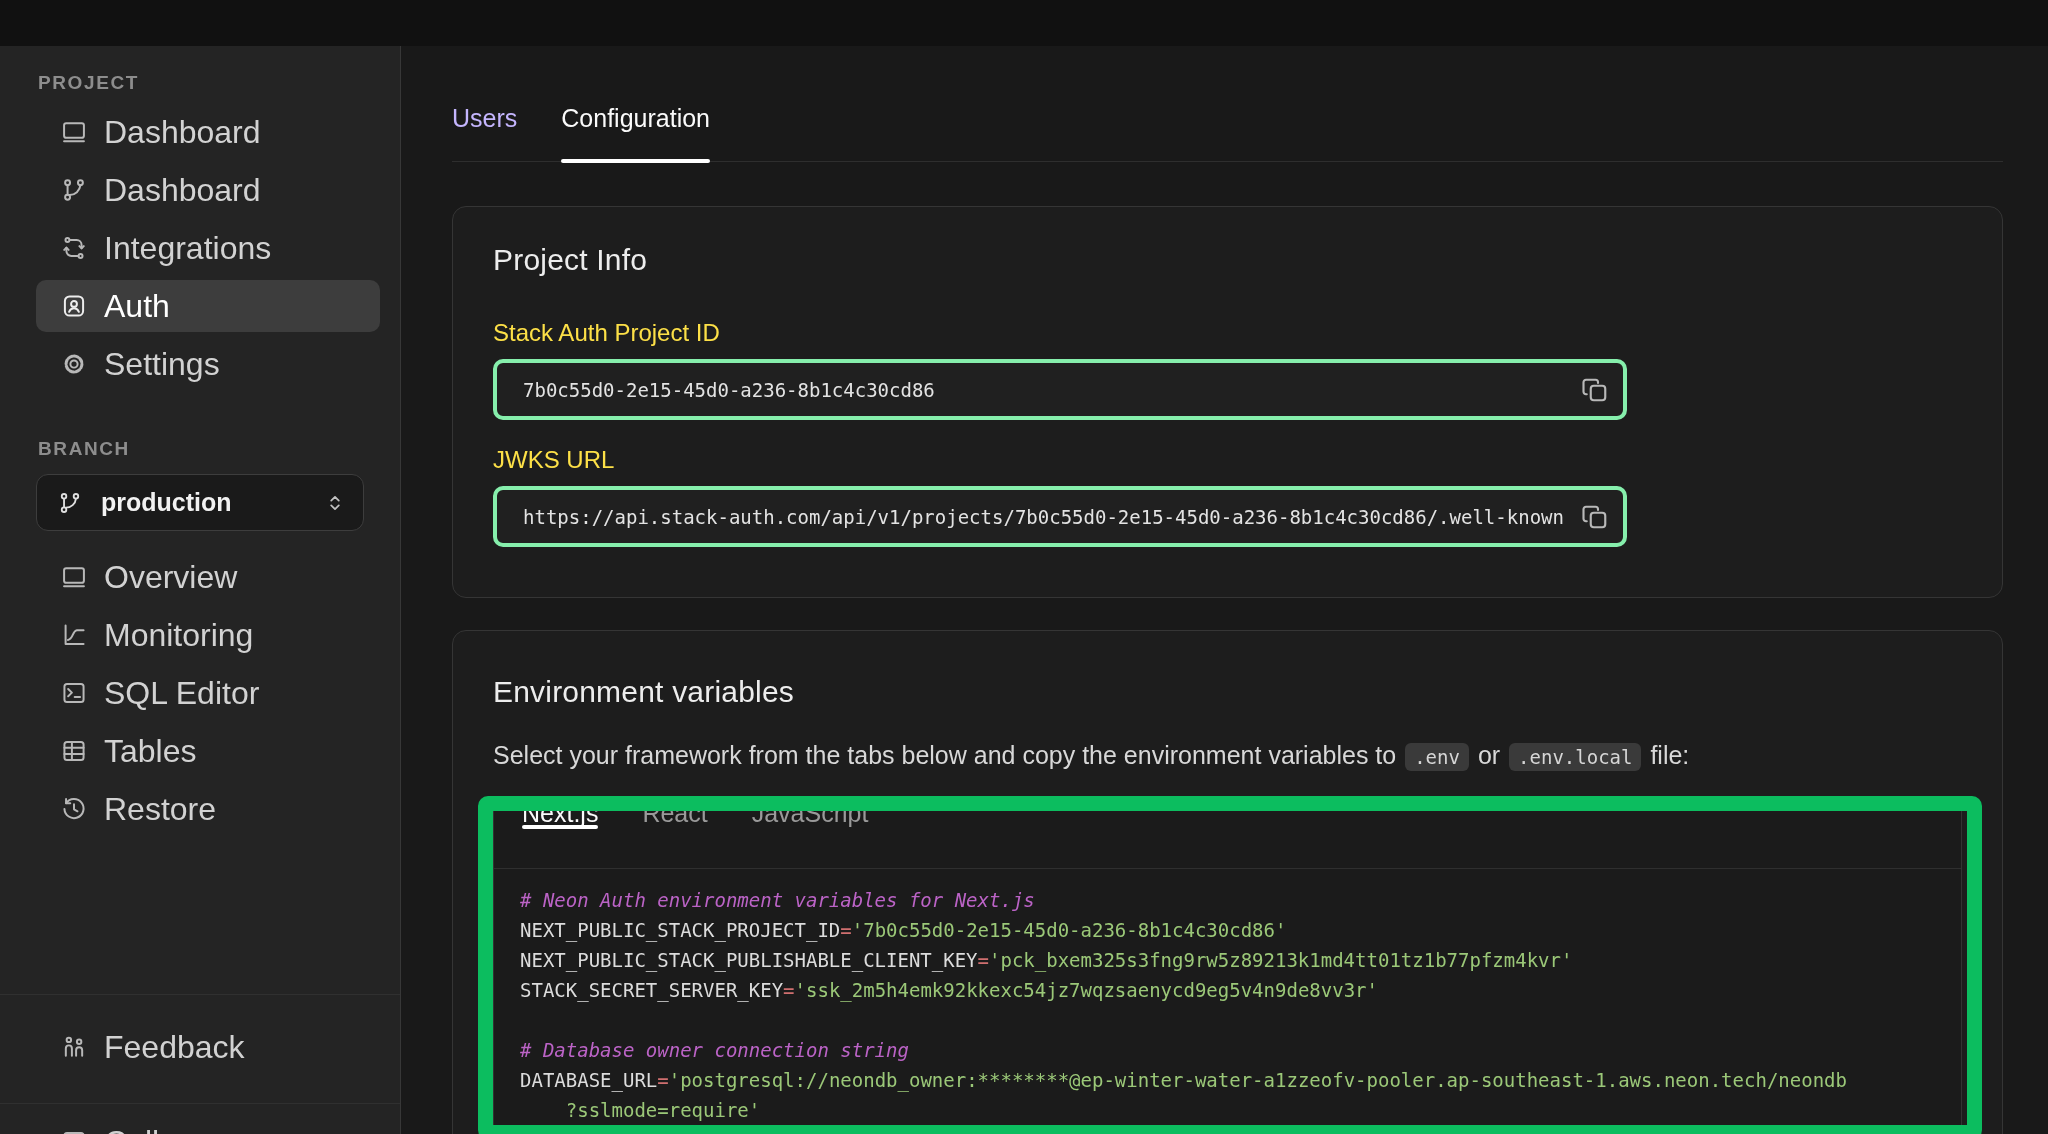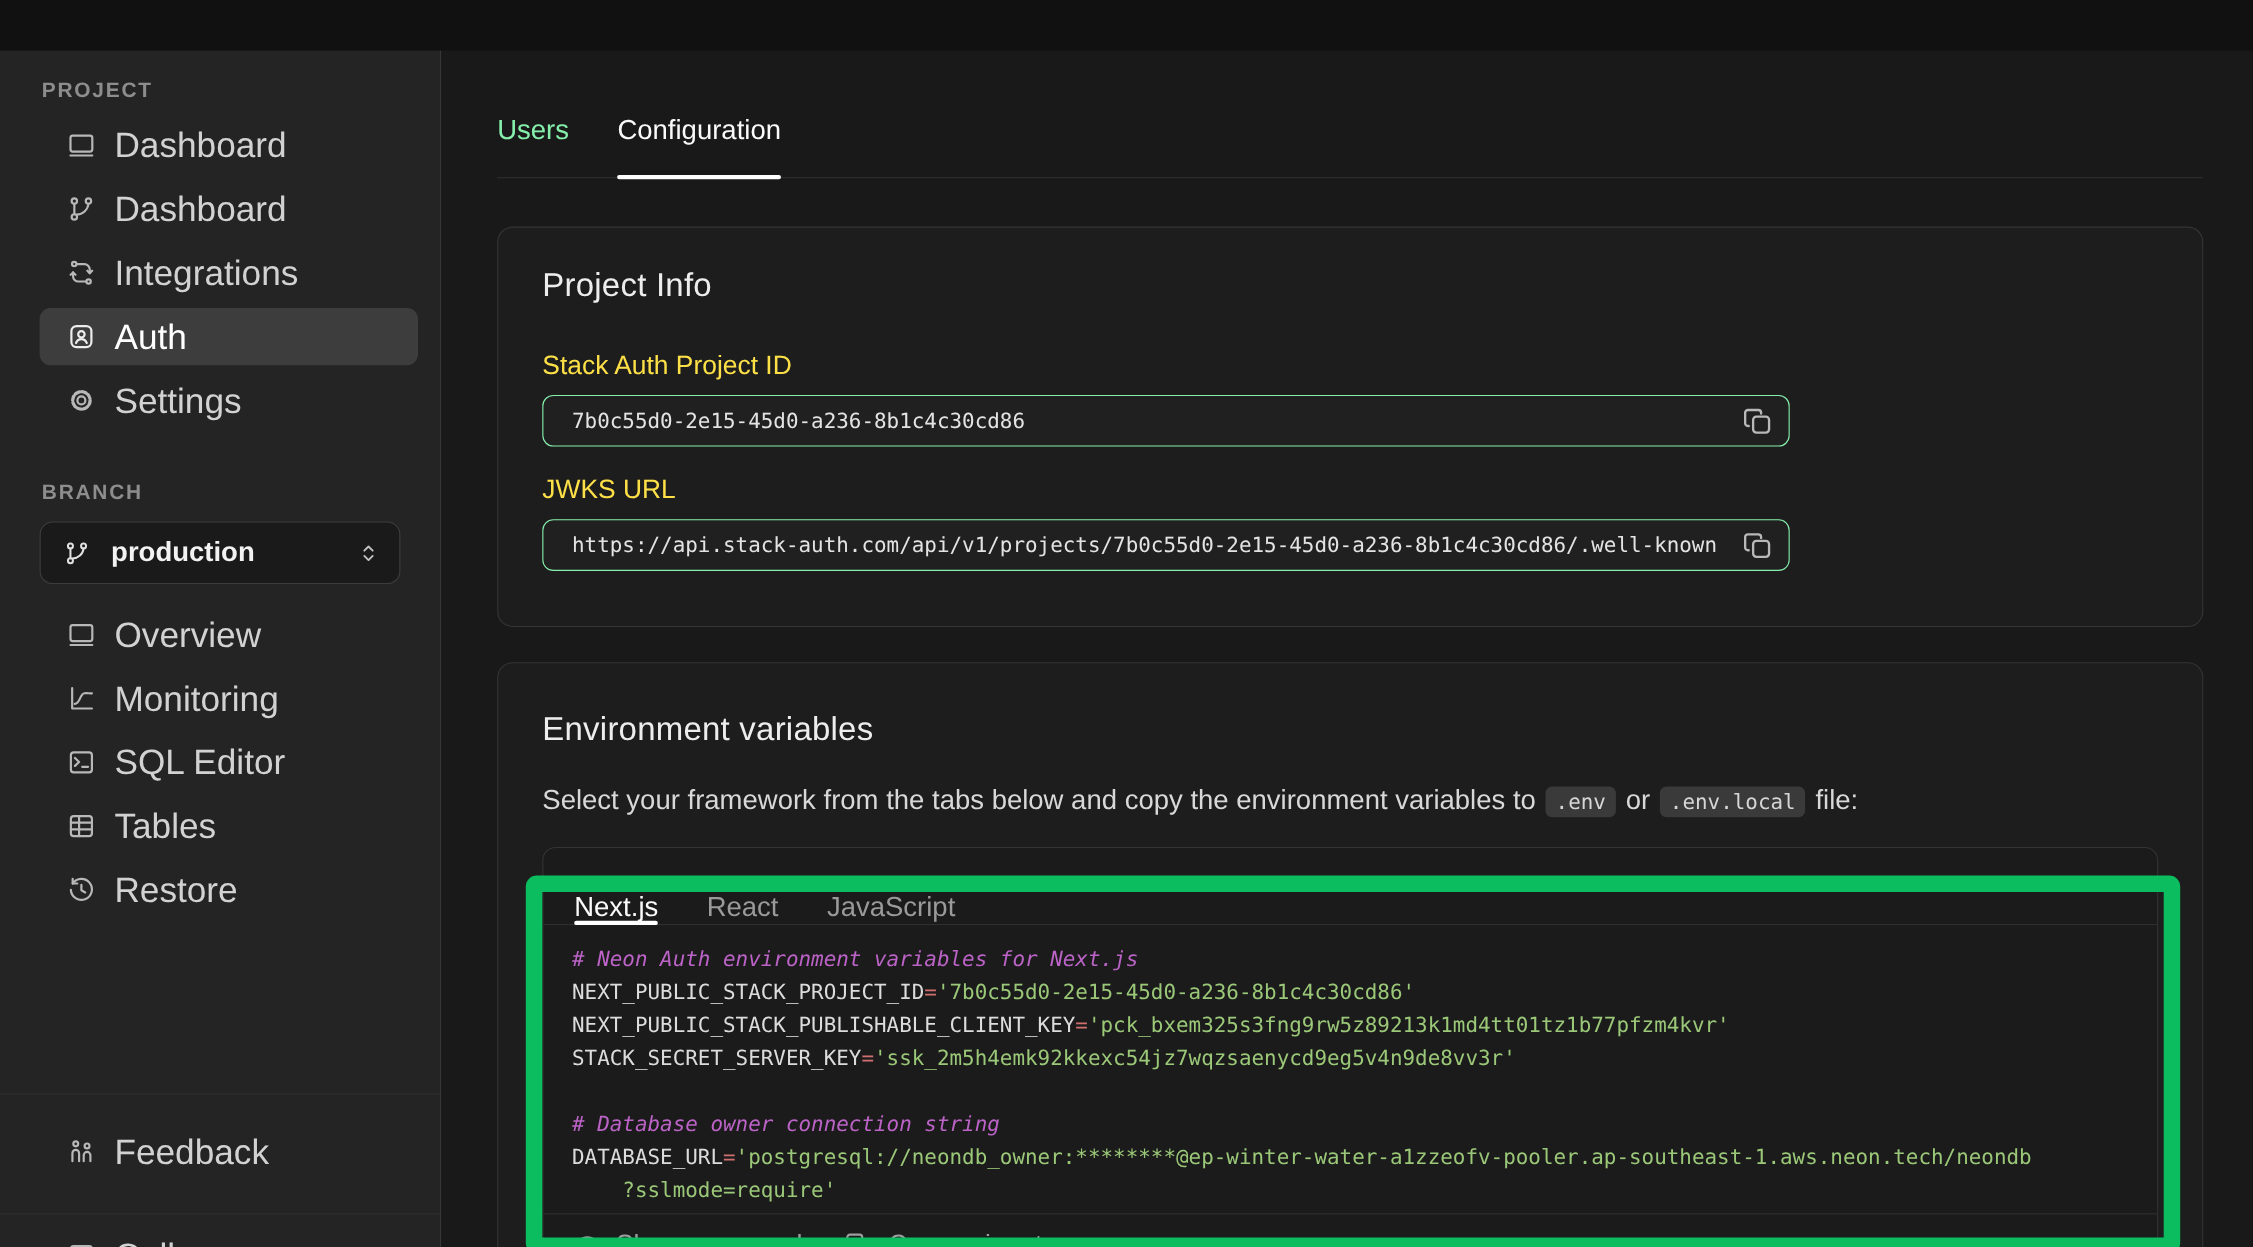--- a/index.html
+++ b/index.html
@@ -26,40 +26,40 @@
   .sel-value { font-size:25px; font-weight:700; color:#f2f2f2; }
   .sel-chevron { width:24px; height:24px; margin-left:auto; color:#c2c2c2; }
   .nav-list.branch-list { margin-top:20px; }
   .side-footer { position:absolute; left:0; right:0; bottom:0; }
   .footer-sec { border-top:1px solid #303030; padding:26px 20px 30px 36px; }
   .footer-sec.bottom { padding:12px 20px 12px 36px; }
 
   
   .main { position:absolute; left:401px; top:0; right:0; bottom:0; padding:0 45px 0 51px; }
   .page-tabs { display:flex; gap:44px; padding-top:58px; border-bottom:1px solid #2e2e2e; }
-  .page-tab { font-size:25px; color:#86efac; padding-bottom:28px; position:relative; cursor:default; }
+  .page-tab { font-size:25px; color:#c4b5fd; padding-bottom:28px; position:relative; cursor:default; }
   .page-tab.active { color:#fafafa; font-weight:500; }
   .page-tab.active::after { content:""; position:absolute; left:0; right:0; bottom:-2px; height:4px; background:#fff; border-radius:2px; }
 
   .card { border:1px solid #353535; border-radius:14px; background:#1d1d1d; }
   .card h2 { font-size:30px; font-weight:500; color:#ededed; letter-spacing:.2px; }
   .card-project { margin-top:44px; padding:36px 40px 50px 40px; }
   #fields { margin-top:42px; }
   .field + .field { margin-top:26px; }
   .field-label { font-size:24px; color:#fde047; }
-  .input-box { position:relative; margin-top:12px; width:1134px; height:47px; background:#202020; border:1px solid #86efac; border-radius:10px; display:flex; align-items:center; padding:0 52px 0 26px; }
+  .input-box { position:relative; margin-top:12px; width:1134px; height:61px; background:#202020; border:4px solid #86efac; border-radius:10px; display:flex; align-items:center; padding:0 52px 0 26px; }
   .input-value { font-family:"DejaVu Sans Mono", monospace; font-size:19px; color:#e3e3e3; white-space:nowrap; overflow:hidden; }
   .copy-btn { position:absolute; right:10px; top:50%; transform:translateY(-50%); width:36px; height:36px; background:none; border:none; color:#b5b5b5; padding:3px; cursor:pointer; }
 
   .card-env { margin-top:32px; padding:44px 40px 40px 40px; min-height:560px; }
   .env-desc { margin-top:32px; font-size:25px; color:#d8d8d8; }
   .chip { font-family:"DejaVu Sans Mono", monospace; font-size:19px; background:#3a3a3a; color:#d6d6d6; border-radius:6px; padding:3px 9px; margin:0 2px; }
 
   .snippet { margin-top:28px; border:1px solid #333; border-radius:12px; background:#1b1b1b; overflow:hidden; }
-  .snippet-tabs { display:flex; gap:44px; align-items:flex-end; height:70px; padding:0 28px; border-bottom:1px solid #2f2f2f; }
+  .snippet-tabs { display:flex; gap:44px; align-items:flex-start; height:70px; padding:0 28px; border-bottom:1px solid #2f2f2f; }
   .fw-tab { display:flex; align-items:center; font-size:25px; color:#9a9a9a; position:relative; cursor:default; }
   .fw-tab.active { color:#fafafa; font-weight:500; }
   .fw-tab.active::after { content:""; position:absolute; left:0; right:0; bottom:-1px; height:4px; background:#fff; border-radius:2px; }
   .code { padding:16px 26px 6px 26px; font-family:"DejaVu Sans Mono", monospace; font-size:19px; line-height:30px; }
   .code-line { white-space:pre; }
   .tok-comment { color:#bb63c6; font-style:italic; }
   .tok-plain   { color:#dcdcdc; }
   .tok-op      { color:#cf6f6f; }
   .tok-string  { color:#9bc878; }
   .snippet-footer { display:flex; align-items:center; gap:38px; padding:8px 26px 14px 26px; border-top:1px solid #2f2f2f; }

